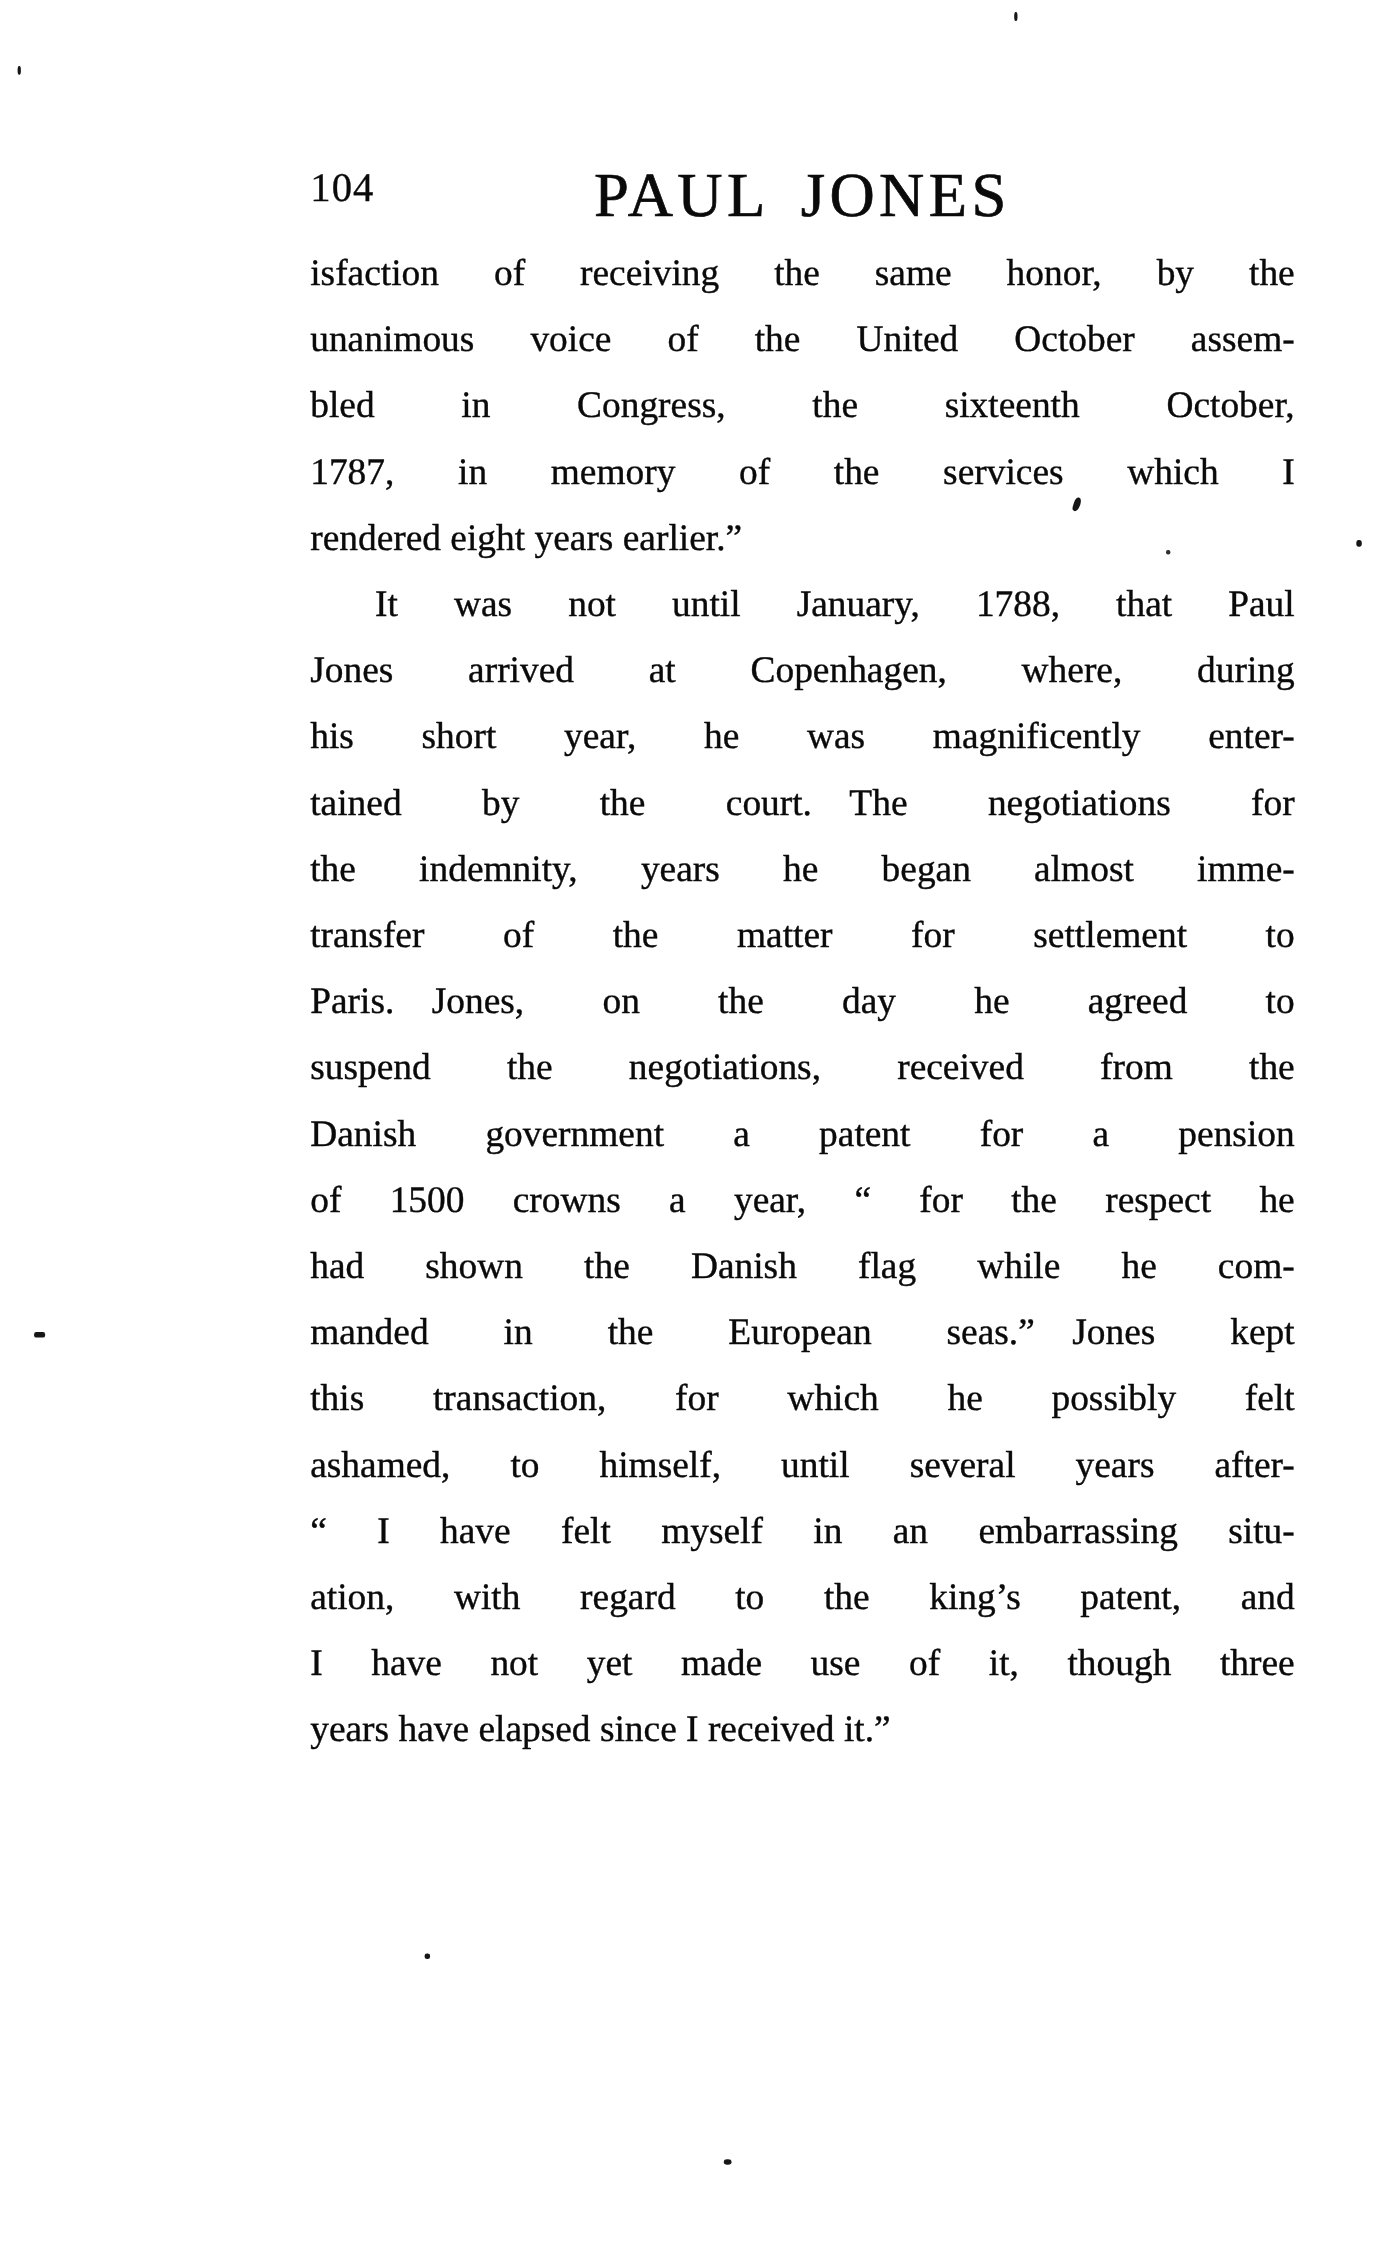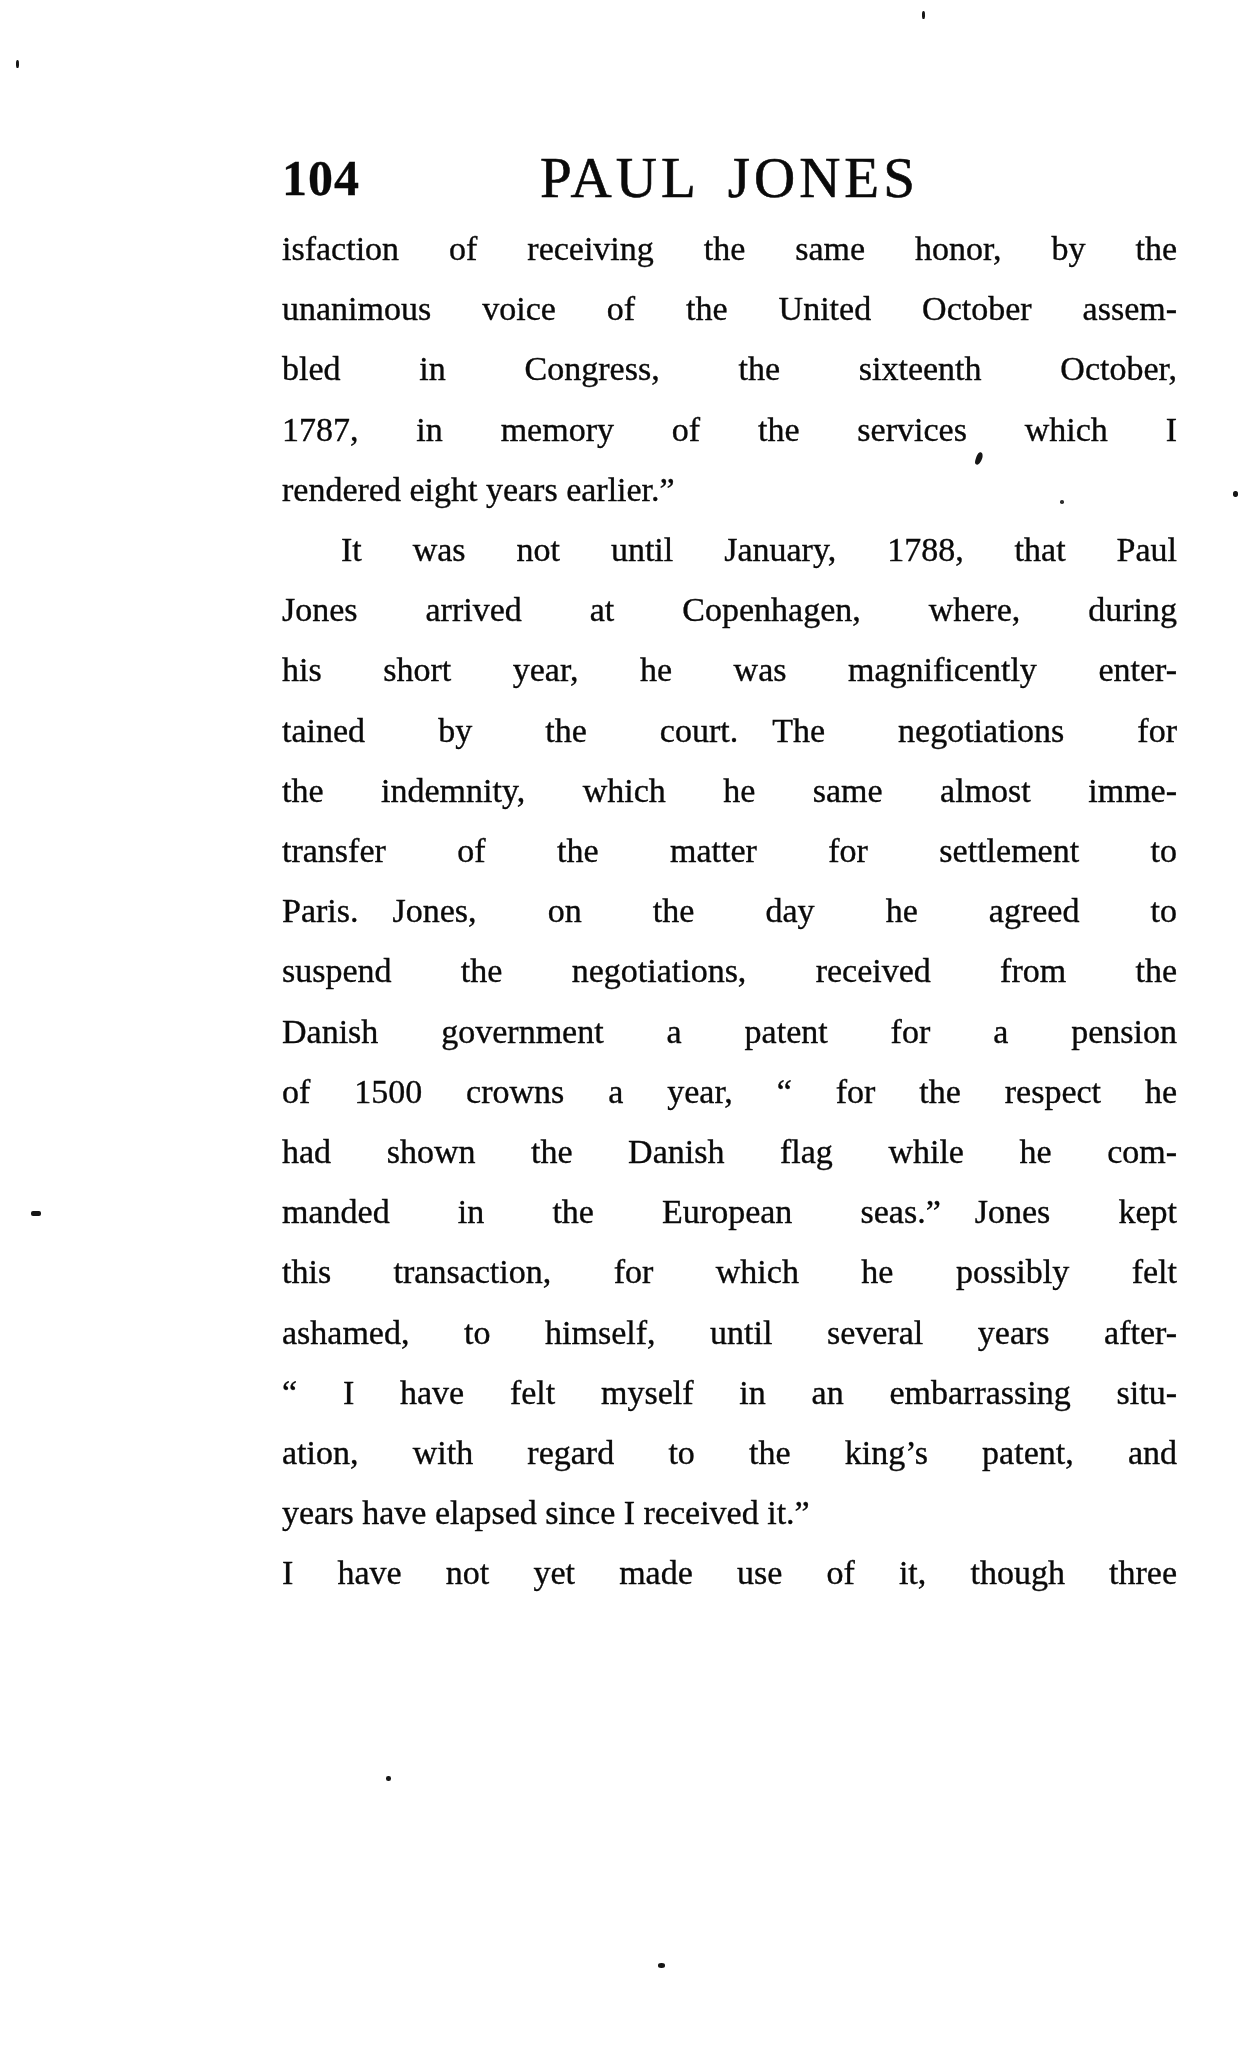--- a/index.html
+++ b/index.html
@@ -21,22 +21,22 @@
     position: absolute;
     left: 282px;
     top: 0;
     width: 895px;
     height: 200px;
   }
   .page-number {
     position: absolute;
     left: 0;
     top: 153px;
-    font-size: 50px;
-    font-weight: 700;
+    font-size: 37px;
+    font-weight: 400;
     line-height: 1;
     letter-spacing: 1px;
     -webkit-text-stroke: 0.3px currentColor;
   }
   .running-title {
     position: absolute;
     left: 0;
     right: 0;
     top: 149px;
     text-align: center;
@@ -94,34 +94,34 @@
   <main class="text-block" id="text-block">
       <div class="line">isfaction of receiving the same honor, by the</div>
       <div class="line">unanimous voice of the United October assem-</div>
       <div class="line">bled in Congress, the sixteenth October,</div>
       <div class="line">1787, in memory of the services which I</div>
       <div class="line para-end">rendered eight years earlier.”</div>
       <div class="line indent">It was not until January, 1788, that Paul</div>
       <div class="line">Jones arrived at Copenhagen, where, during</div>
       <div class="line">his short year, he was magnificently enter-</div>
       <div class="line">tained by the court. The negotiations for</div>
-      <div class="line">the indemnity, which he same almost imme-</div>
+      <div class="line">the indemnity, years he began almost imme-</div>
       <div class="line">transfer of the matter for settlement to</div>
       <div class="line">Paris. Jones, on the day he agreed to</div>
       <div class="line">suspend the negotiations, received from the</div>
       <div class="line">Danish government a patent for a pension</div>
       <div class="line">of 1500 crowns a year, “ for the respect he</div>
       <div class="line">had shown the Danish flag while he com-</div>
       <div class="line">manded in the European seas.” Jones kept</div>
       <div class="line">this transaction, for which he possibly felt</div>
       <div class="line">ashamed, to himself, until several years after-</div>
       <div class="line">“ I have felt myself in an embarrassing situ-</div>
       <div class="line">ation, with regard to the king’s patent, and</div>
+      <div class="line">I have not yet made use of it, though three</div>
       <div class="line para-end">years have elapsed since I received it.”</div>
-      <div class="line">I have not yet made use of it, though three</div>
     </main>
 
   <span class="speck s1"></span>
   <span class="speck s2"></span>
   <span class="speck s3"></span>
   <span class="speck s4"></span>
   <span class="speck s5"></span>
   <span class="speck s6"></span>
   <span class="speck s7"></span>
   <span class="speck s8"></span>

